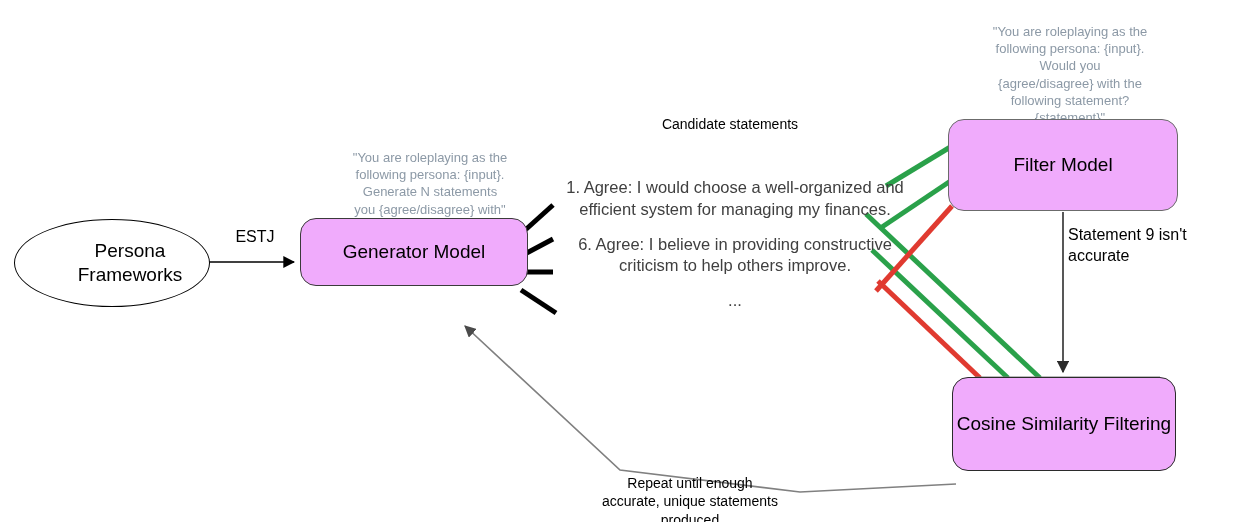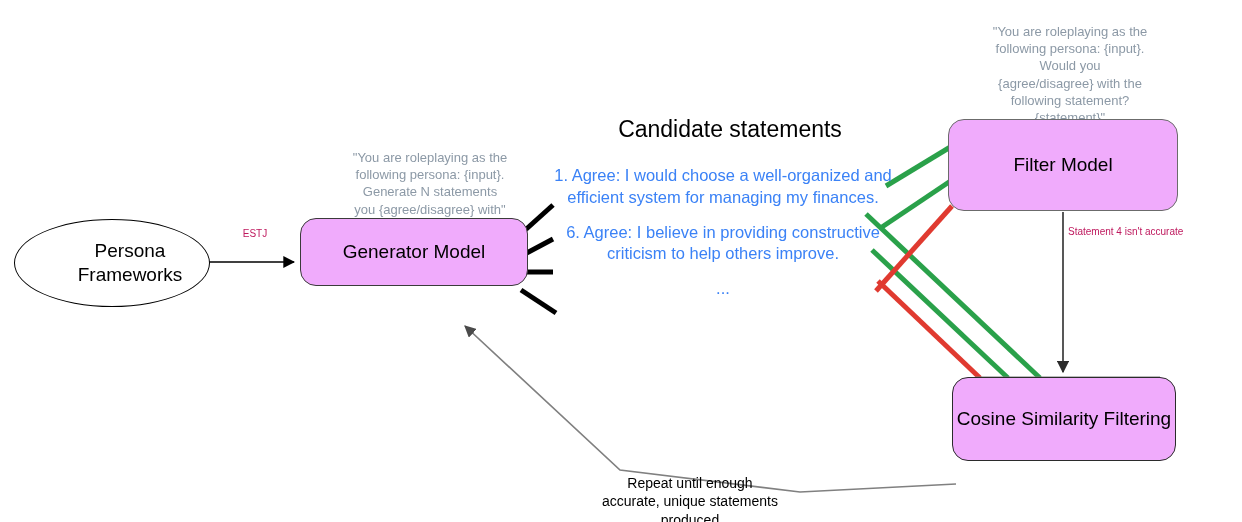--- a/index.html
+++ b/index.html
@@ -52,44 +52,44 @@
   }
   .prompt-note {
     position: absolute;
     color: #8c99a6;
     font-size: 13px;
     line-height: 1.32;
     text-align: center;
   }
   .edge-label {
     position: absolute;
-    color: #be185d;
-    font-size: 10px;
+    color: #000000;
+    font-size: 16px;
     text-align: center;
     line-height: 1.3;
   }
   .caption {
     position: absolute;
     color: #000000;
     font-size: 14px;
     text-align: center;
     line-height: 1.3;
   }
   .list-title {
     position: absolute;
     color: #000000;
-    font-size: 23px;
+    font-size: 14px;
     text-align: center;
   }
   .statements {
     position: absolute;
     list-style: none;
-    margin: 0;
+    margin: 12px;
     padding: 0;
-    color: #3b82f6;
+    color: #404040;
     font-size: 16.5px;
     line-height: 1.32;
   }
   .statements li {
     margin: 0 0 13px 0;
     text-align: center;
     white-space: pre-line;
   }
   .statements li.ellipsis {
     margin-top: 2px;
@@ -176,24 +176,24 @@
     <li>6. Agree: I believe in providing constructive
 criticism to help others improve.</li>
     <li class="ellipsis">...</li>
   </ul>
 
   <div class="node rounded-box" style="left:948px; top:119px; width:230px; height:92px; border-color:#6b6b6b;">
     <span class="box-label">Filter Model</span>
   </div>
 
   <div class="edge-label" style="left:1068px; top:225px; width:180px; text-align:left;">
-    <span>Statement 4 isn't accurate</span>
-  </div>
-
-  <div class="node rounded-box" style="left:952px; top:377px; width:224px; height:84px; border-color:#2b2b2b;">
+    <span>Statement 9 isn't accurate</span>
+  </div>
+
+  <div class="node rounded-box" style="left:952px; top:377px; width:224px; height:94px; border-color:#2b2b2b;">
     <span class="box-label">Cosine Similarity Filtering</span>
   </div>
 
 
   <div class="caption" style="left:580px; top:456px; width:220px; white-space: pre-line;">
     <span>Repeat until enough
 accurate, unique statements
 produced</span>
   </div>
 

